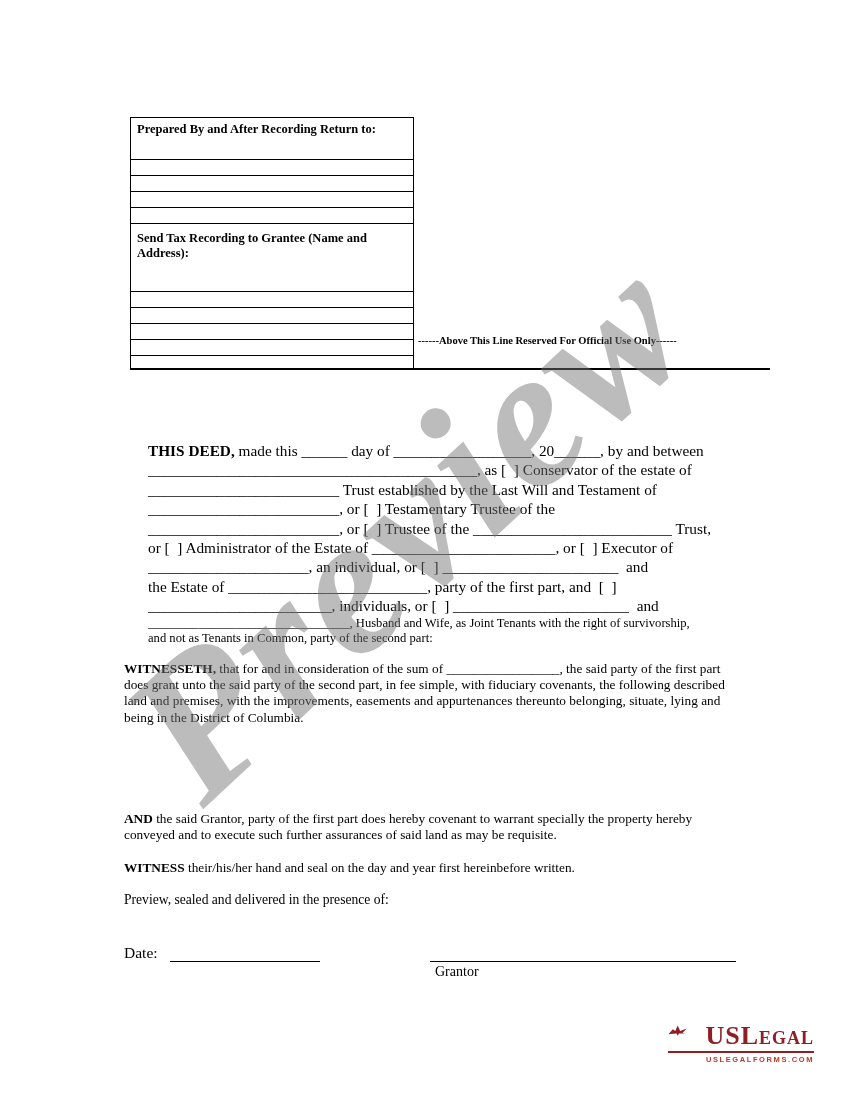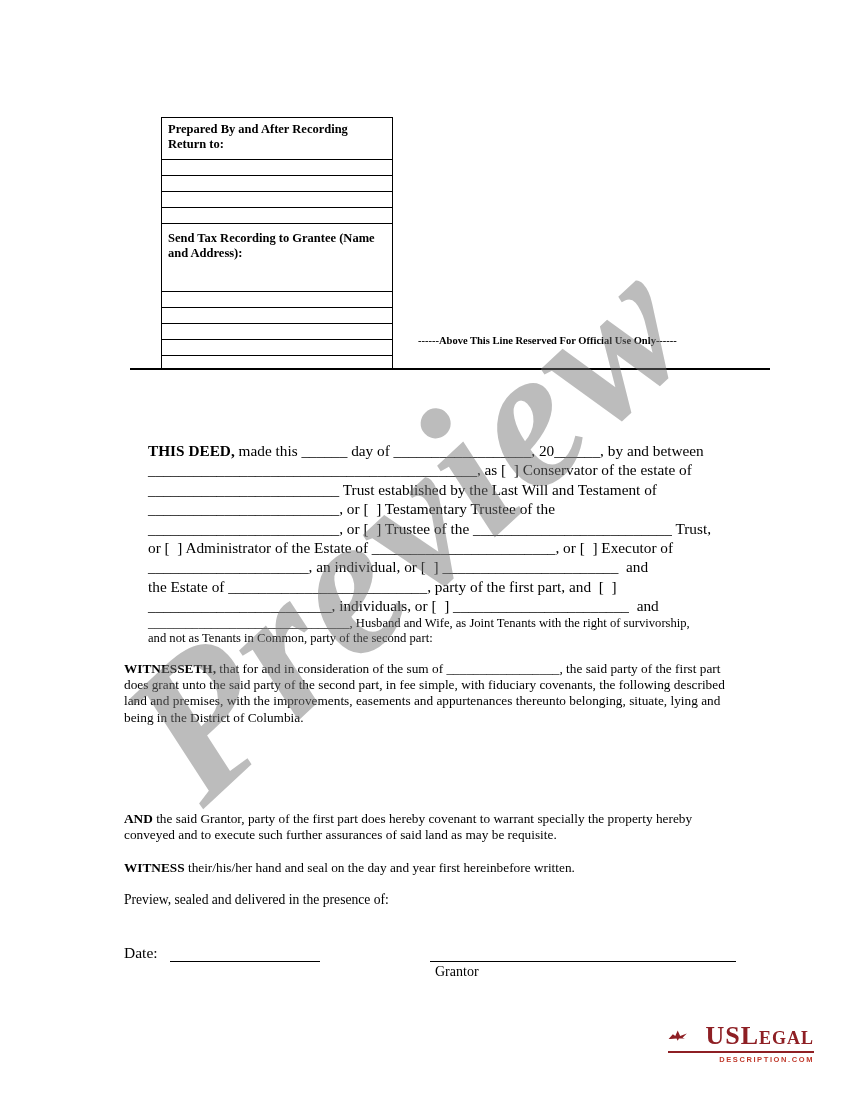--- a/index.html
+++ b/index.html
@@ -4,22 +4,22 @@
 <style>
   html,body { margin:0; padding:0; background:#e8e8e8; }
   .page {
     position:relative; width:850px; height:1100px; margin:0 auto;
     background:#ffffff; font-family:"Liberation Serif", serif; color:#000;
     overflow:hidden;
   }
 
   
   .rec-table {
-    position:absolute; left:130px; top:117px; width:232px;
-    border:1px solid #000; border-bottom:none; box-sizing:border-box;margin-left:31px;
+    position:absolute; left:130px; top:117px; width:284px;
+    border:1px solid #000; border-bottom:none; box-sizing:border-box;
   }
   .rt-cell { box-sizing:border-box; border-bottom:1px solid #000; }
   .rt-header { height:42px; font-weight:bold; font-size:12.5px; padding:4px 6px; }
   .rt-blank  { height:16px; }
   .rt-tax    { height:68px; font-weight:bold; font-size:12.5px; padding:7px 6px; line-height:15px; }
   .rt-last   { height:14px; border-bottom:none; }
 
   .official-use {
     position:absolute; left:418px; top:335px; width:356px;
     font-weight:bold; font-size:10.5px; text-align:left; white-space:nowrap;
@@ -50,21 +50,21 @@
   .signed-p  { left:124px; top:892px; width:614px; font-size:13.6px; }
 
   
   .date-label { position:absolute; left:124px; top:944px; font-size:15.5px; }
   .date-line  { position:absolute; left:170px; top:961px; width:150px; height:1px; background:#000; }
   .grantor-line  { position:absolute; left:430px; top:961px; width:306px; height:1px; background:#000; }
   .grantor-label { position:absolute; left:435px; top:964px; font-size:14px; }
 
   
   .logo { position:absolute; left:668px; top:1022px; width:146px; }
-  .logo-main { display:flex; align-items:center; justify-content:flex-end; gap:18px; }
+  .logo-main { display:flex; align-items:flex-start; justify-content:flex-end; gap:18px; }
   .logo-text {
     font-family:"Liberation Serif", serif; font-variant:small-caps; font-weight:bold;
     font-size:26px; line-height:28px; letter-spacing:1px; color:#8e1f24;
   }
   .logo-rule { height:2px; background:#8e1f24; margin:1px 0 2px 0; }
   .logo-sub {
     font-family:"Liberation Sans", sans-serif; font-size:7.5px; letter-spacing:1.6px;
     color:#c0392b; text-align:right; font-weight:bold;
   }
   .eagle { width:28px; height:18px; }
@@ -130,18 +130,18 @@
   <div class="grantor-label">Grantor</div>
 
   <div class="logo">
     <div class="logo-main">
       <svg class="eagle" viewBox="0 0 32 20" xmlns="http://www.w3.org/2000/svg">
         <path d="M1 15 L8 7 L12 10 L16 1 L20 10 L31 6 L24 13 L28 14 L18 14 L16 18 L14 14 L4 15 Z" fill="#8e1f24"></path>
       </svg>
       <span class="logo-text">USLegal</span>
     </div>
     <div class="logo-rule"></div>
-    <div class="logo-sub">DESCRIPTION.COM</div>
+    <div class="logo-sub">USLEGALFORMS.COM</div>
   </div>
 
   <div class="watermark">Preview</div>
 
 </div>
 
 </body></html>

